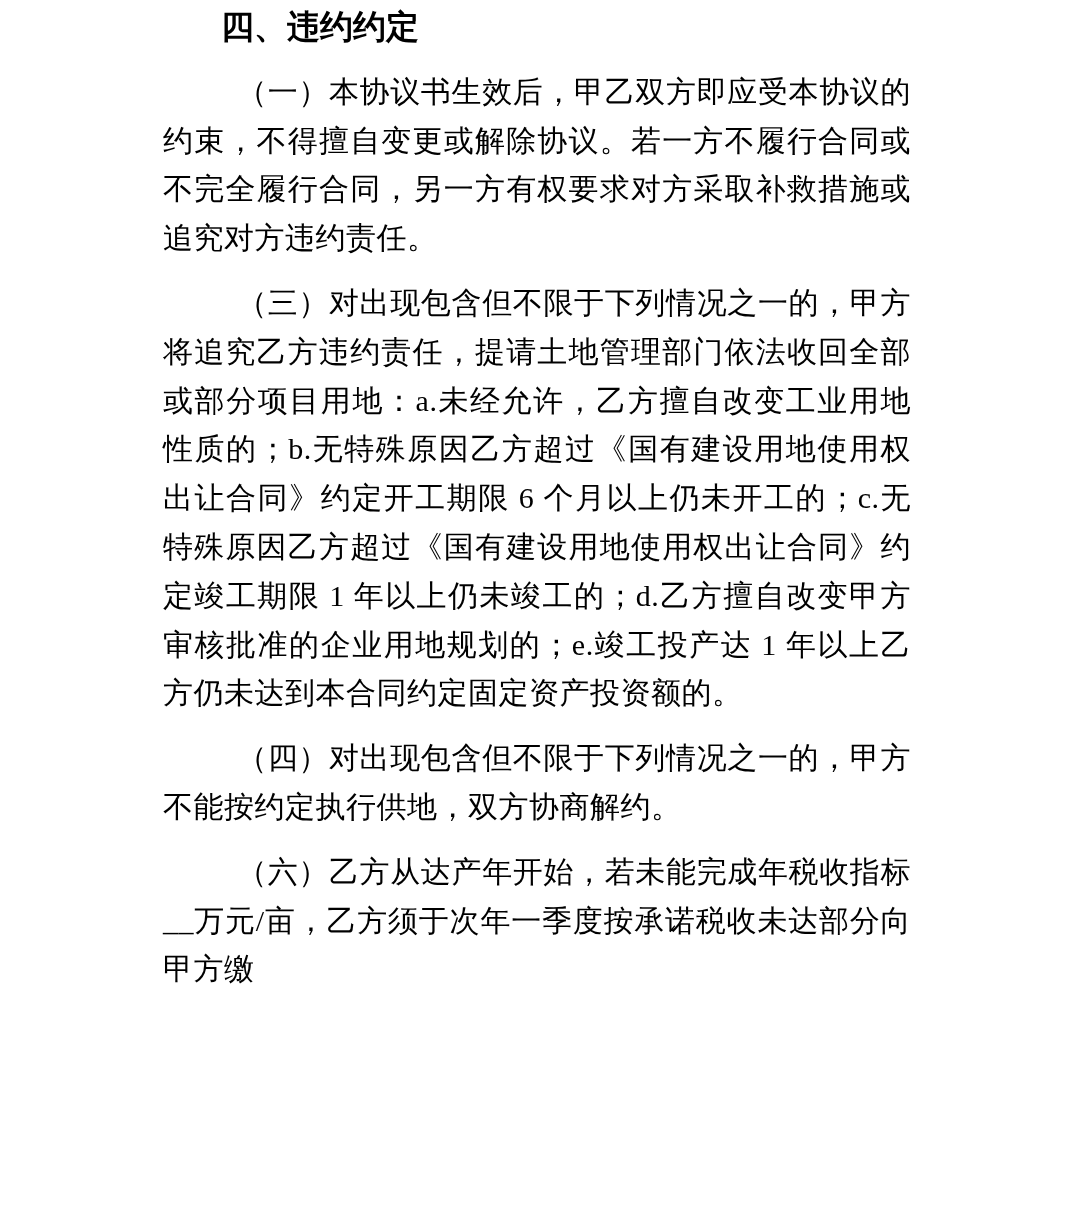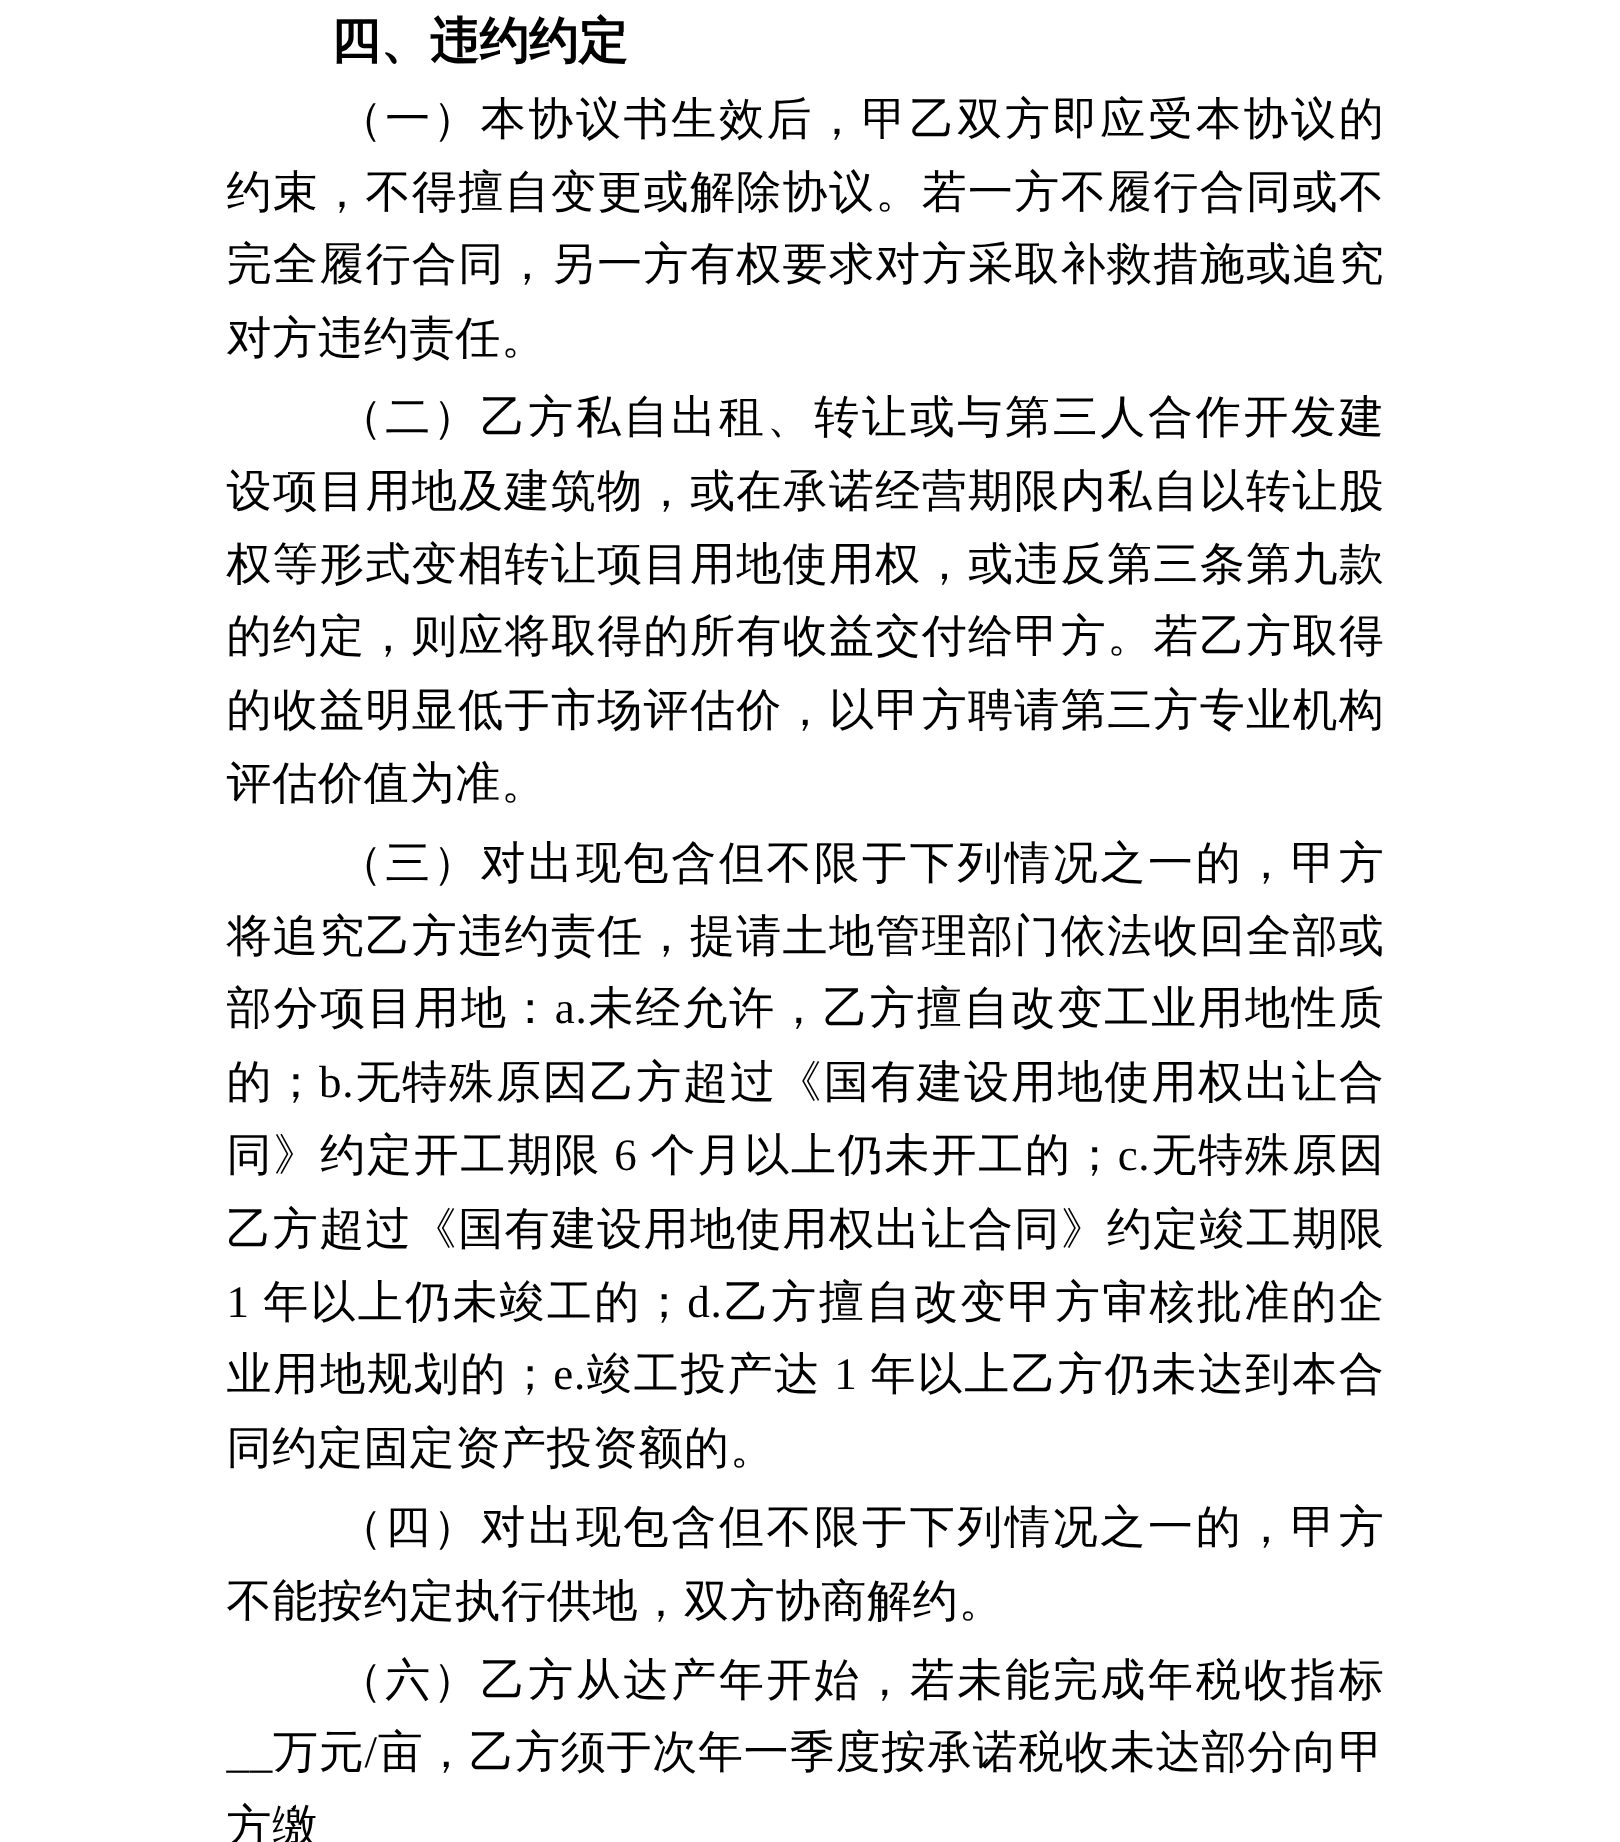--- a/index.html
+++ b/index.html
@@ -35,37 +35,36 @@
     margin: 0;
     font-family: "DejaVu Sans", "Liberation Sans", sans-serif;
     font-weight: bold;
     font-size: 33px;
     line-height: 48.8px;
     text-indent: 74px;
     color: var(--text, #000000);
     white-space: nowrap;
   }
   p.clause {
-    margin: 4px;
+    margin: 16px;
     font-family: "Liberation Serif", "DejaVu Serif", serif;
     font-size: 30px;
     line-height: 48.8px;
     text-align: justify;
     text-justify: inter-character;
     text-align-last: left;
     text-indent: 74px;
     color: var(--text, #000000);
     letter-spacing: 0.5px;
   }
 </style>
 </head>
 <body>
 
 <div class="page">
   <div class="content">
     <h2 class="heading">四、违约约定</h2>
     <p class="clause">（一）本协议书生效后，甲乙双方即应受本协议的约束，不得擅自变更或解除协议。若一方不履行合同或不完全履行合同，另一方有权要求对方采取补救措施或追究对方违约责任。</p>
-    <p class="clause">（二）乙方私自出租、转让或与第三人合作开发建设项目用地及建筑物，或在承诺经营期限内私自以转让股权等形式变相转让项目用地使用权，或违反第三条第九款的约定，则应将取得的所有收益交付给甲方。若乙方取得的收益明显低于市场评估价，以甲方聘请第三方专业机构评估价值为准。</p>
     <p class="clause">（三）对出现包含但不限于下列情况之一的，甲方将追究乙方违约责任，提请土地管理部门依法收回全部或部分项目用地：a.未经允许，乙方擅自改变工业用地性质的；b.无特殊原因乙方超过《国有建设用地使用权出让合同》约定开工期限 6 个月以上仍未开工的；c.无特殊原因乙方超过《国有建设用地使用权出让合同》约定竣工期限 1 年以上仍未竣工的；d.乙方擅自改变甲方审核批准的企业用地规划的；e.竣工投产达 1 年以上乙方仍未达到本合同约定固定资产投资额的。</p>
     <p class="clause">（四）对出现包含但不限于下列情况之一的，甲方不能按约定执行供地，双方协商解约。</p>
     <p class="clause">（六）乙方从达产年开始，若未能完成年税收指标__万元/亩，乙方须于次年一季度按承诺税收未达部分向甲方缴</p>
   </div>
 </div>
 
 </body></html>

